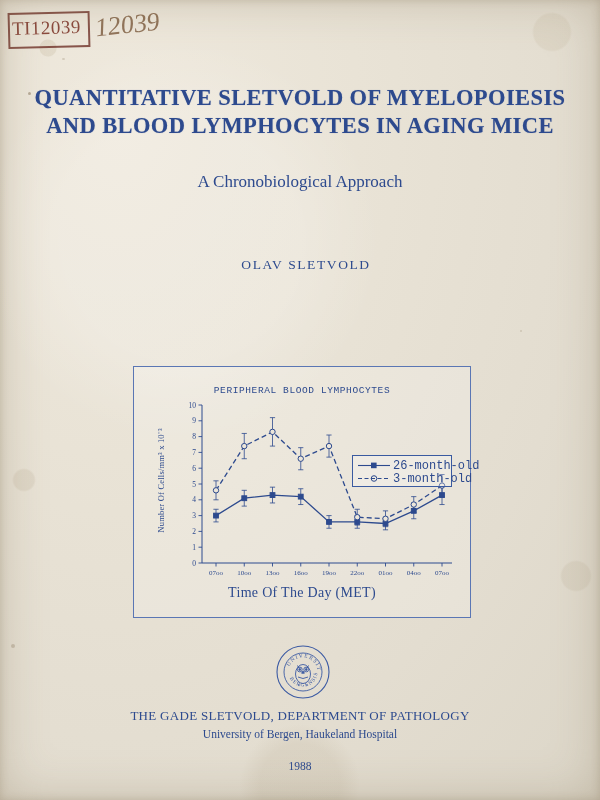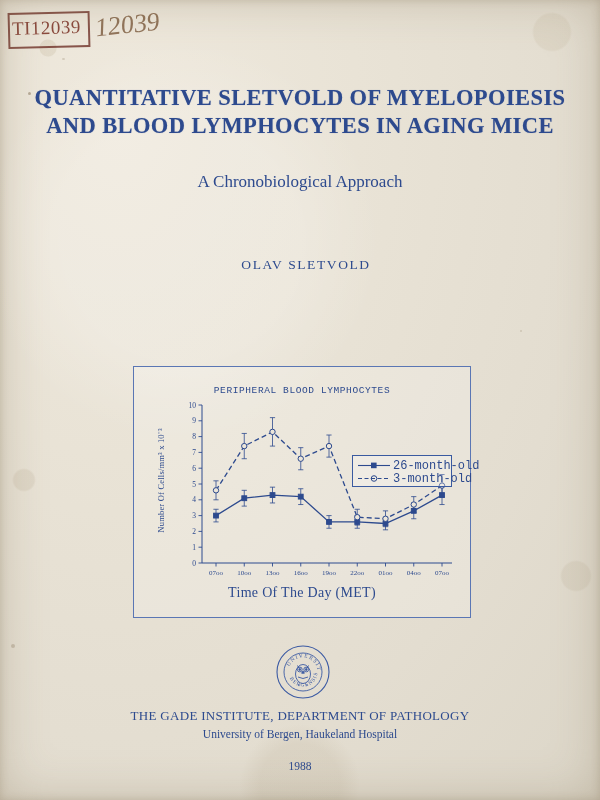--- a/index.html
+++ b/index.html
@@ -386,19 +386,19 @@
       <circle cx="24.8" cy="25.5" r="0.9" fill="#3b5aa3"></circle>
       <circle cx="31.2" cy="25.5" r="0.9" fill="#3b5aa3"></circle>
       <path d="M 28 27 l -1.4 2.2 l 2.8 0 z" fill="#3b5aa3"></path>
       <path d="M 22 21.5 l 2.6 2.4 M 34 21.5 l -2.6 2.4"></path>
       <path d="M 23 33 q 5 3 10 0"></path>
       <path d="M 24 40 l 0 2 M 32 40 l 0 2"></path>
     </g>
   </svg>
 
   <div class="footer">
-    <div class="l1">THE GADE INSTITUTE, DEPARTMENT OF PATHOLOGY</div>
+    <div class="l1">THE GADE SLETVOLD, DEPARTMENT OF PATHOLOGY</div>
     <div class="l2">University of Bergen, Haukeland Hospital</div>
     <div class="l3">1988</div>
   </div>
 
   <div class="edge-shadow"></div>
 </div>
 
 </body></html>

